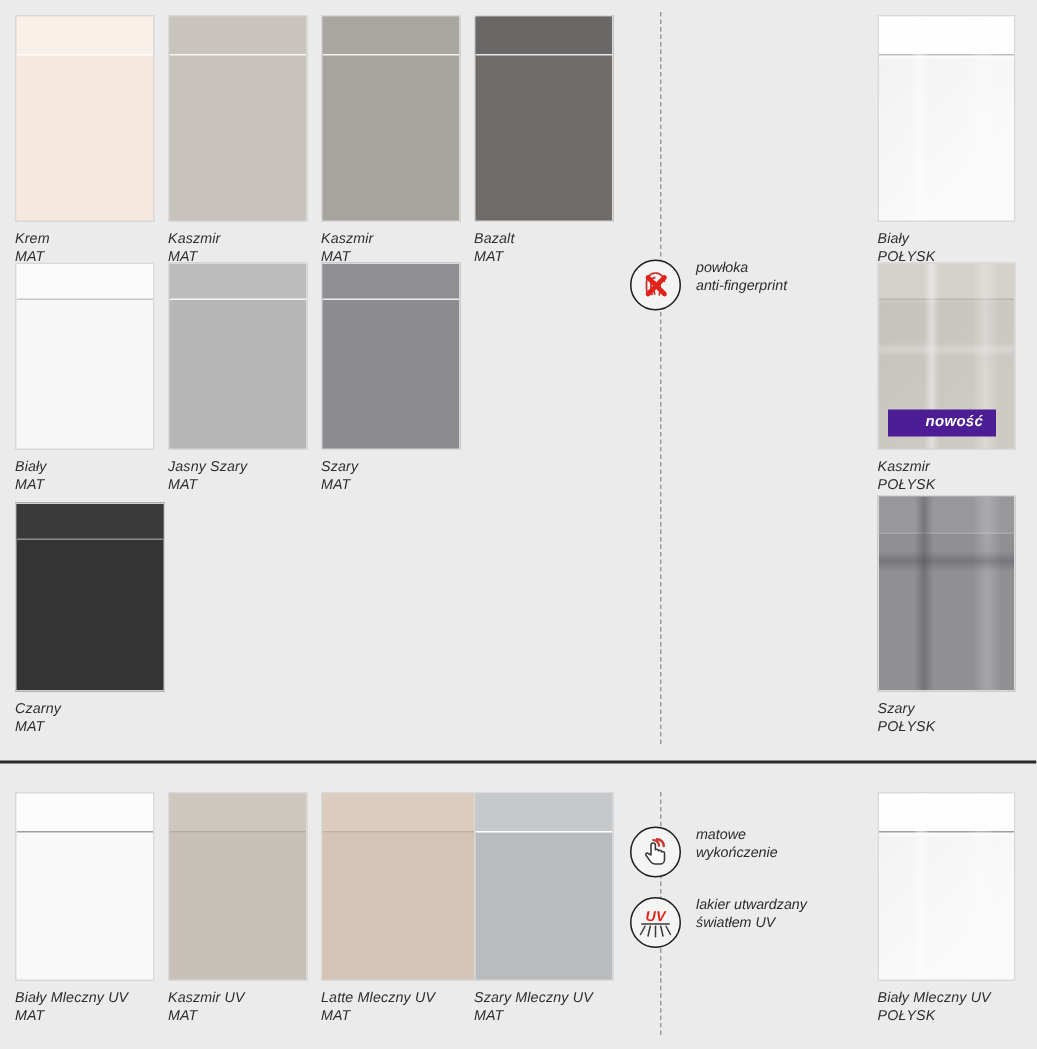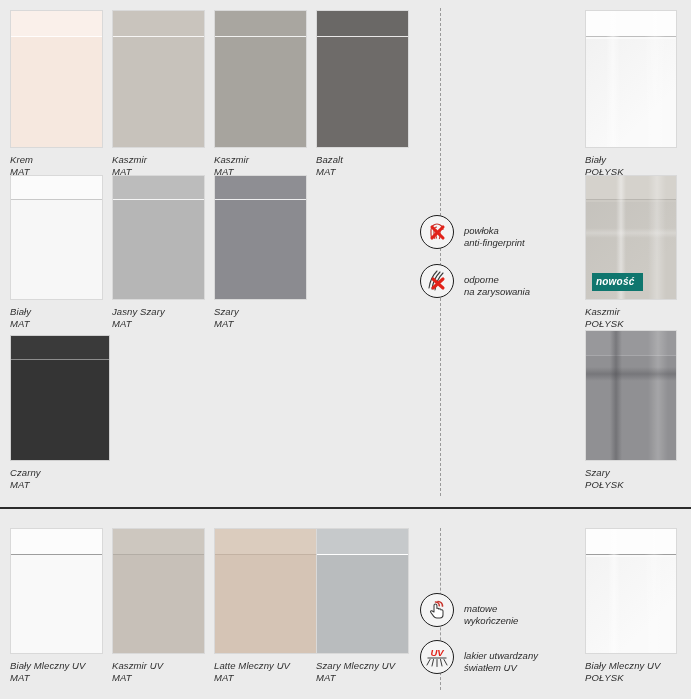--- a/index.html
+++ b/index.html
@@ -44,41 +44,41 @@
     position: absolute; left: 0; right: 0;
     background: linear-gradient(180deg, rgba(255,255,255,0) 0%, rgba(255,255,255,.5) 50%, rgba(255,255,255,0) 100%);
   }
   .gloss-dark {
     position: absolute;
     background: linear-gradient(135deg, rgba(120,120,120,.18), rgba(120,120,120,0) 70%);
   }
 
   .badge-new {
     position: absolute; left: 6px; bottom: 8px;
-    background: #0f766e; color: #fff;
+    background: #4c1d95; color: #fff;
     font-size: 10px; font-weight: bold;
-    padding: 4px 9px 4px 4px;
+    padding: 4px 9px 4px 25px;
     letter-spacing: .2px;
     line-height: 1;
   }
 
   .label {
     margin-top: 6px;
     font-size: 9.5px; color: #2e2e2e; line-height: 12px;
     letter-spacing: .1px;
   }
   .label .l2 { display: block; }
 
   
-  .feature { position: absolute; display: flex; align-items: flex-end; }
+  .feature { position: absolute; display: flex; align-items: flex-start; }
   .feat-icon {
     width: 34px; height: 34px; border-radius: 50%;
     border: 1.6px solid #1d1d1d; background: #f4f4f4;
     display: flex; align-items: center; justify-content: center;
-    flex: 0 0 auto; overflow: hidden; margin-top: 42px;
+    flex: 0 0 auto; overflow: hidden;
   }
   .feat-text {
     margin-left: 10px; font-size: 9.5px; color: #2b2b2b;
     line-height: 12px; white-space: nowrap;
   }
 </style>
 </head>
 <body>
 
 <div class="board">
@@ -226,36 +226,20 @@
         </g>
         <path d="M8 8 L19 19 M19 8 L8 19" stroke="#e2231a" stroke-width="3.1" stroke-linecap="round"></path>
       </svg>
     </div>
     <div class="feat-text">
       <div>powłoka</div>
       <div>anti-fingerprint</div>
     </div>
   </div>
 
-  <div class="feature" style="left:420px; top:222px">
-    <div class="feat-icon">
-      <svg width="26" height="26" viewBox="0 0 26 26">
-        <g fill="none" stroke="#3a3a3a" stroke-width="1.1" stroke-linecap="round">
-          <path d="M5 20 C6 13 9 7 13 3"></path>
-          <path d="M8 21 C9 14 12 8 16 4"></path>
-          <path d="M11 22 C12 15 15 9 19 5"></path>
-        </g>
-        <path d="M9 11 L19 20 M19 11 L9 20" stroke="#e2231a" stroke-width="3.1" stroke-linecap="round"></path>
-      </svg>
-    </div>
-    <div class="feat-text">
-      <div>odporne</div>
-      <div>na zarysowania</div>
-    </div>
-  </div>
 
 
   <div class="swatch-cell" style="left:10px; top:528px; width:93px">
     <div class="door" style="height:126px; background:#f9f9f9">
       <div class="door-top" style="height:26px; background:#fcfcfc; border-bottom-color:#9e9e9e"></div>
     </div>
     <div class="label">
       <span>Biały Mleczny UV</span>
       <span class="l2">MAT</span>
     </div>

